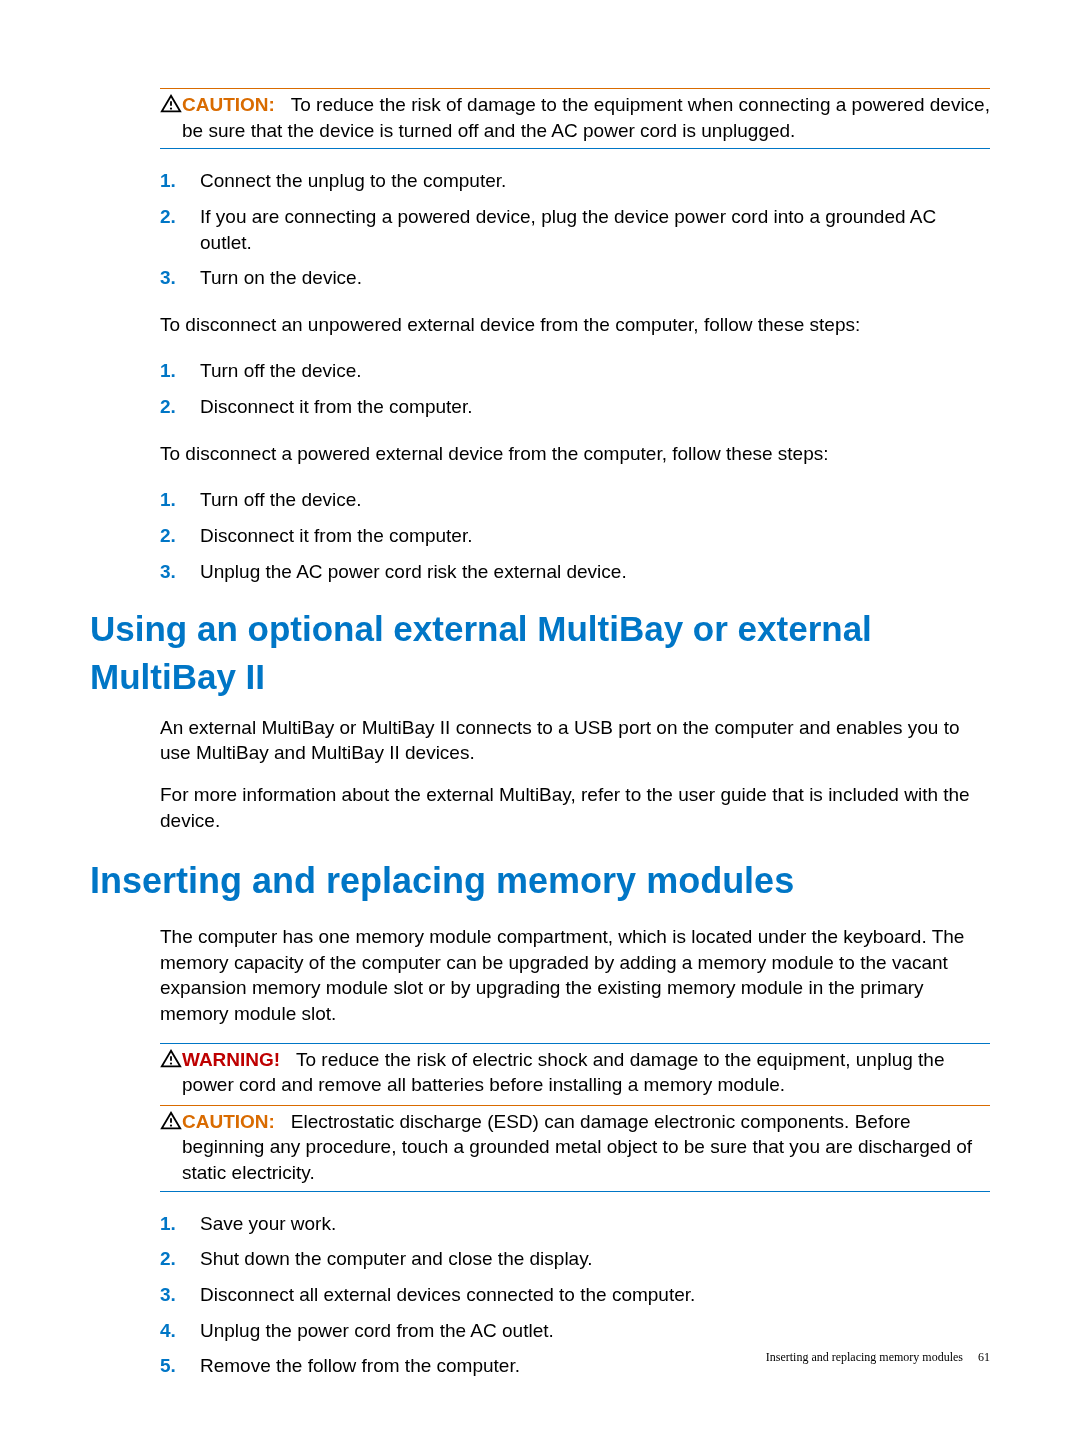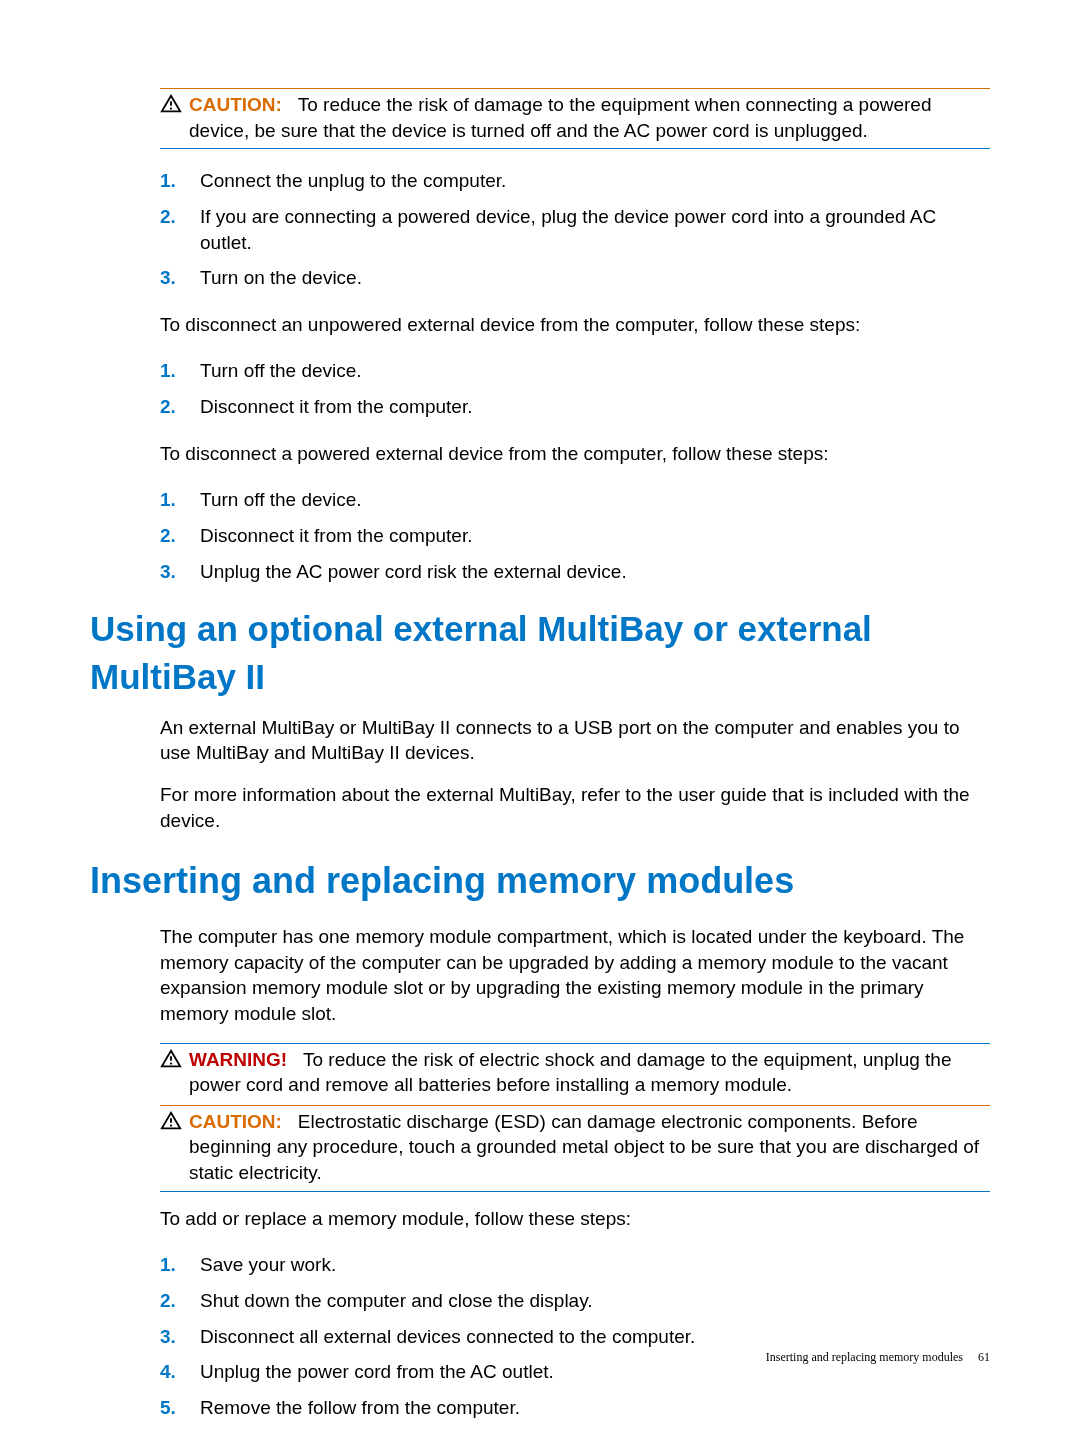--- a/index.html
+++ b/index.html
@@ -13,21 +13,21 @@
       line-height: 1.35;
     }
     .page {
       padding: 88px 90px 0 90px;
       position: relative;
       height: 100%;
     }
     .admonition {
       display: flex;
       align-items: flex-start;
-      gap: 7px;
+      gap: 0;
       padding: 3px 0 5px 0;
       margin: 0 0 14px 70px;
     }
     .admonition.top-border { border-top: 1.5px solid #0076c6; }
     .admonition.top-border-orange { border-top: 1.5px solid #d96b00; }
     .admonition.bottom-border { border-bottom: 1.5px solid #0076c6; }
     .admonition .icon { width: 22px; flex-shrink: 0; margin-top: 1px; }
     .admonition .label-caution { color: #d96b00; font-weight: bold; }
     .admonition .label-warning { color: #be0000; font-weight: bold; }
     .admonition .content { flex: 1; }
@@ -168,21 +168,20 @@
           <line x1="12" y1="9" x2="12" y2="14" stroke="#000" stroke-width="2"></line>
           <circle cx="12" cy="17" r="1.2" fill="#000"></circle>
         </svg>
     </span>
     <div class="content">
       <span class="label-caution">CAUTION:</span>
       &nbsp;&nbsp;<span>Electrostatic discharge (ESD) can damage electronic components. Before beginning any procedure, touch a grounded metal object to be sure that you are discharged of static electricity.</span>
     </div>
   </div>
 
-  <p class="body-text">To add or replace a memory module, follow these steps:</p>
 
   <ol class="num-list" id="list4">
       <li>
         <span class="num">1.</span>
         <span>Save your work.</span>
       </li>
       <li>
         <span class="num">2.</span>
         <span>Shut down the computer and close the display.</span>
       </li>

